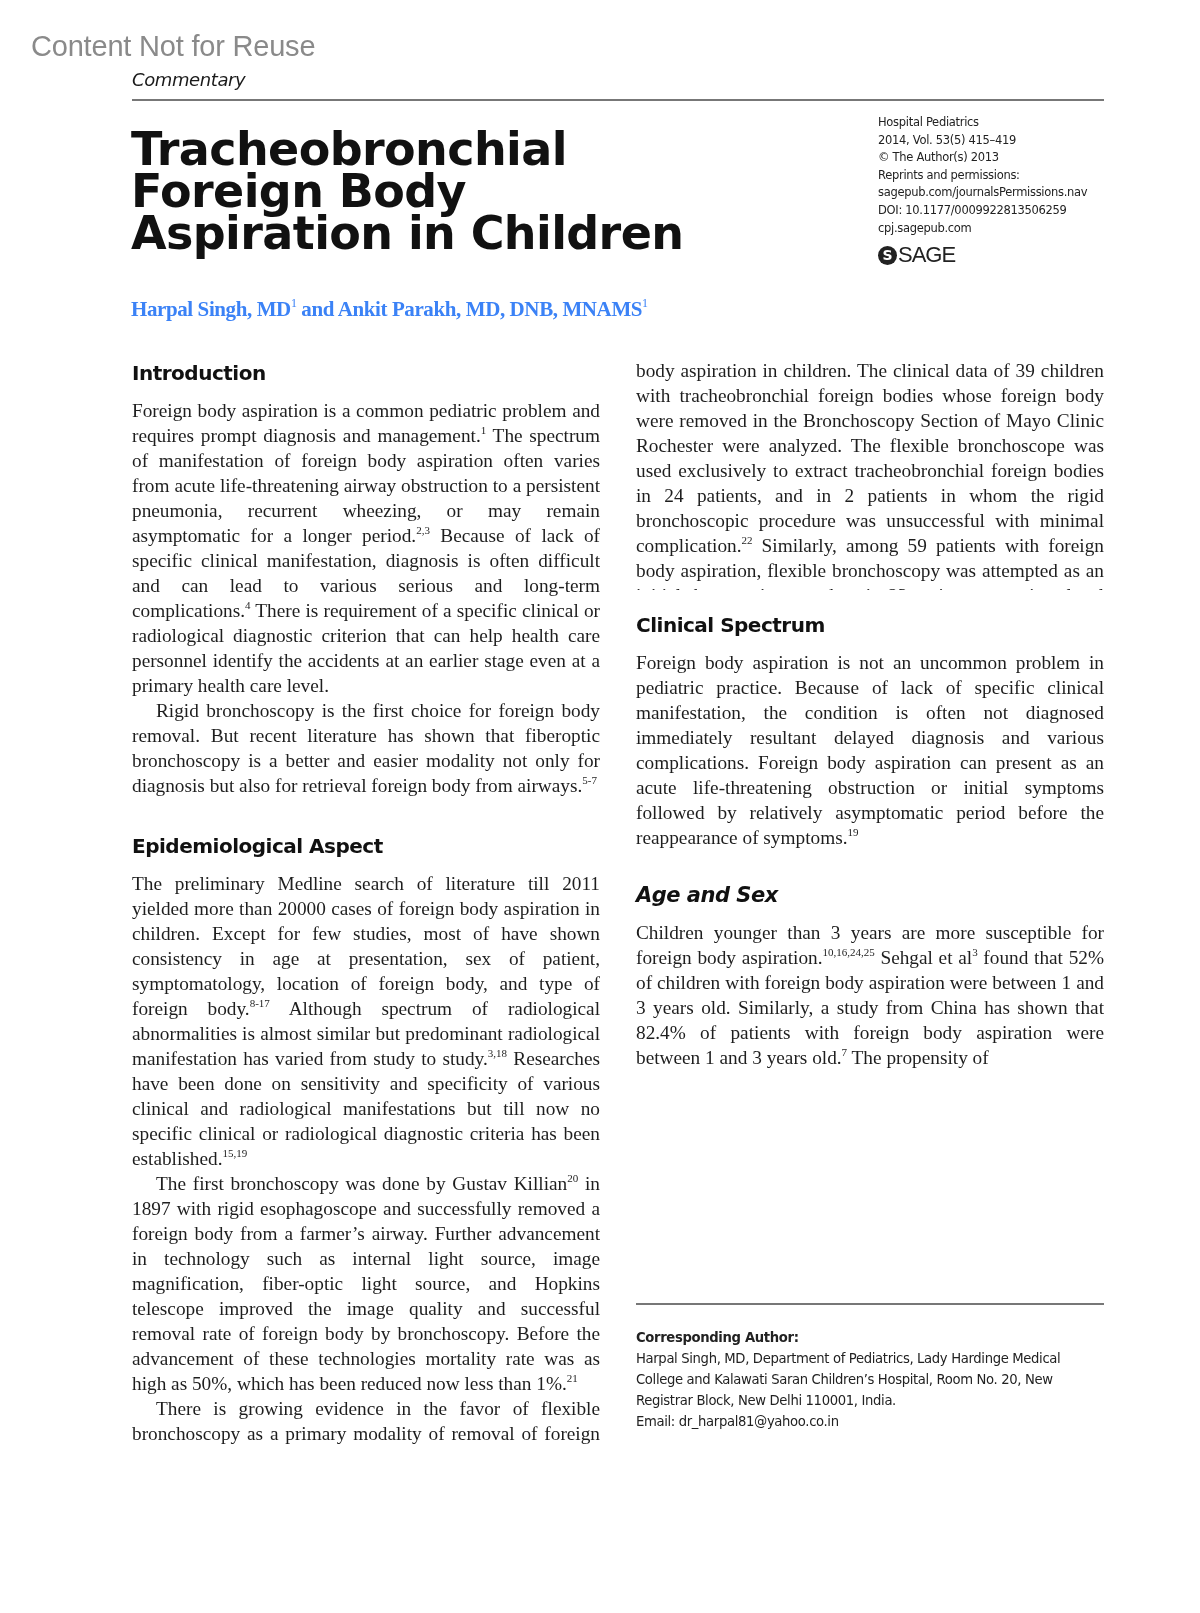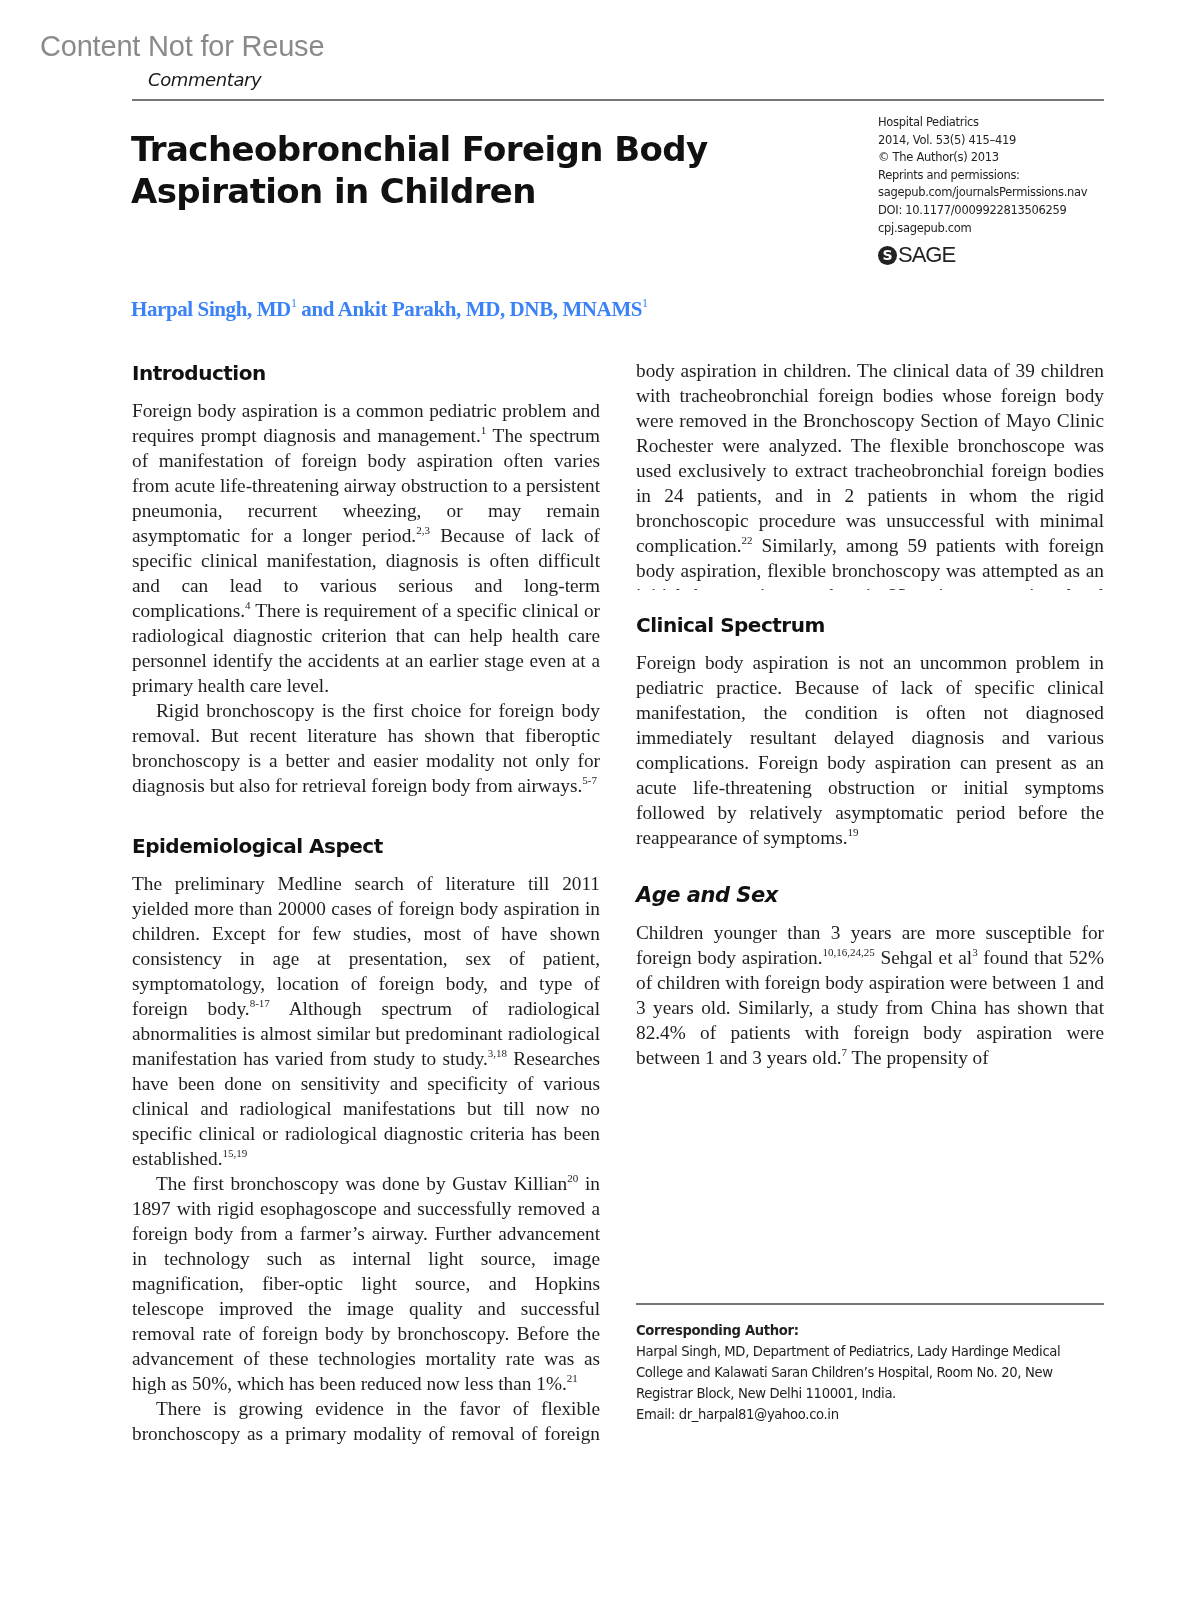--- a/index.html
+++ b/index.html
@@ -1,29 +1,29 @@
 <!DOCTYPE html>
 <html><head>
   <meta charset="utf-8">
   <style>
     html, body { margin: 0; padding: 0; background: #ffffff; }
     body { width: 1200px; height: 1613px; position: relative; overflow: hidden; color: #1a1a1a; }
     .watermark {
-      position: absolute; left: 40px; top: 30px;
+      position: absolute; left: 31px; top: 30px;
       font-family: "Liberation Sans", sans-serif; font-size: 29px; color: #8a8a8a; letter-spacing: -0.2px;
     }
     .section-kind {
       position: absolute; left: 132px; top: 69px;
-      font-family: "DejaVu Sans", sans-serif; font-style: italic; font-size: 18px; color: #1a1a1a; letter-spacing: -0.4px; margin-left: 16px;
+      font-family: "DejaVu Sans", sans-serif; font-style: italic; font-size: 18px; color: #1a1a1a; letter-spacing: -0.4px;
     }
     .top-rule { position: absolute; left: 132px; top: 99px; width: 972px; height: 2px; background: #777; }
 
     .title {
       position: absolute; left: 131px; top: 128px; width: 600px; margin: 0;
-      font-family: "DejaVu Sans", sans-serif; font-weight: bold; font-size: 34px; line-height: 42px; letter-spacing: -0.6px; color: #111;
+      font-family: "DejaVu Sans", sans-serif; font-weight: bold; font-size: 46px; line-height: 42px; letter-spacing: -0.6px; color: #111;
     }
     .journal-meta {
       position: absolute; left: 878px; top: 114px; width: 230px;
       font-family: "DejaVu Sans", sans-serif; font-size: 11.5px; line-height: 17.6px; color: #222; letter-spacing: -0.3px;
     }
     .journal-meta div { white-space: nowrap; }
     .sage-logo {
       position: absolute; left: 878px; top: 242px; display: flex; align-items: center;
       font-family: "Liberation Sans", sans-serif; font-size: 22px; color: #222; letter-spacing: -1px;
     }
@@ -55,21 +55,21 @@
     p.body sup { font-size: 11px; line-height: 0; vertical-align: 8px; }
 
     .gap-h { height: 10px; }
 
     .foot-rule { position: absolute; left: 636px; top: 1303px; width: 468px; height: 2px; background: #777; }
     .footnotes {
       position: absolute; left: 636px; top: 1317px; width: 470px;
       font-family: "DejaVu Sans", sans-serif; font-size: 13.2px; line-height: 21px; color: #222; letter-spacing: -0.35px;
     }
     .footnotes sup { font-size: 8px; vertical-align: 6px; }
-    .footnotes .corr-label { font-weight: bold; margin-top: 3px; }
+    .footnotes .corr-label { font-weight: bold; margin-top: 10px; }
   </style>
 </head>
 <body>
 
 <div class="watermark">Content Not for Reuse</div>
 <div class="section-kind">Commentary</div>
 <div class="top-rule"></div>
 
 <h1 class="title">Tracheobronchial Foreign Body Aspiration in Children</h1>
 

